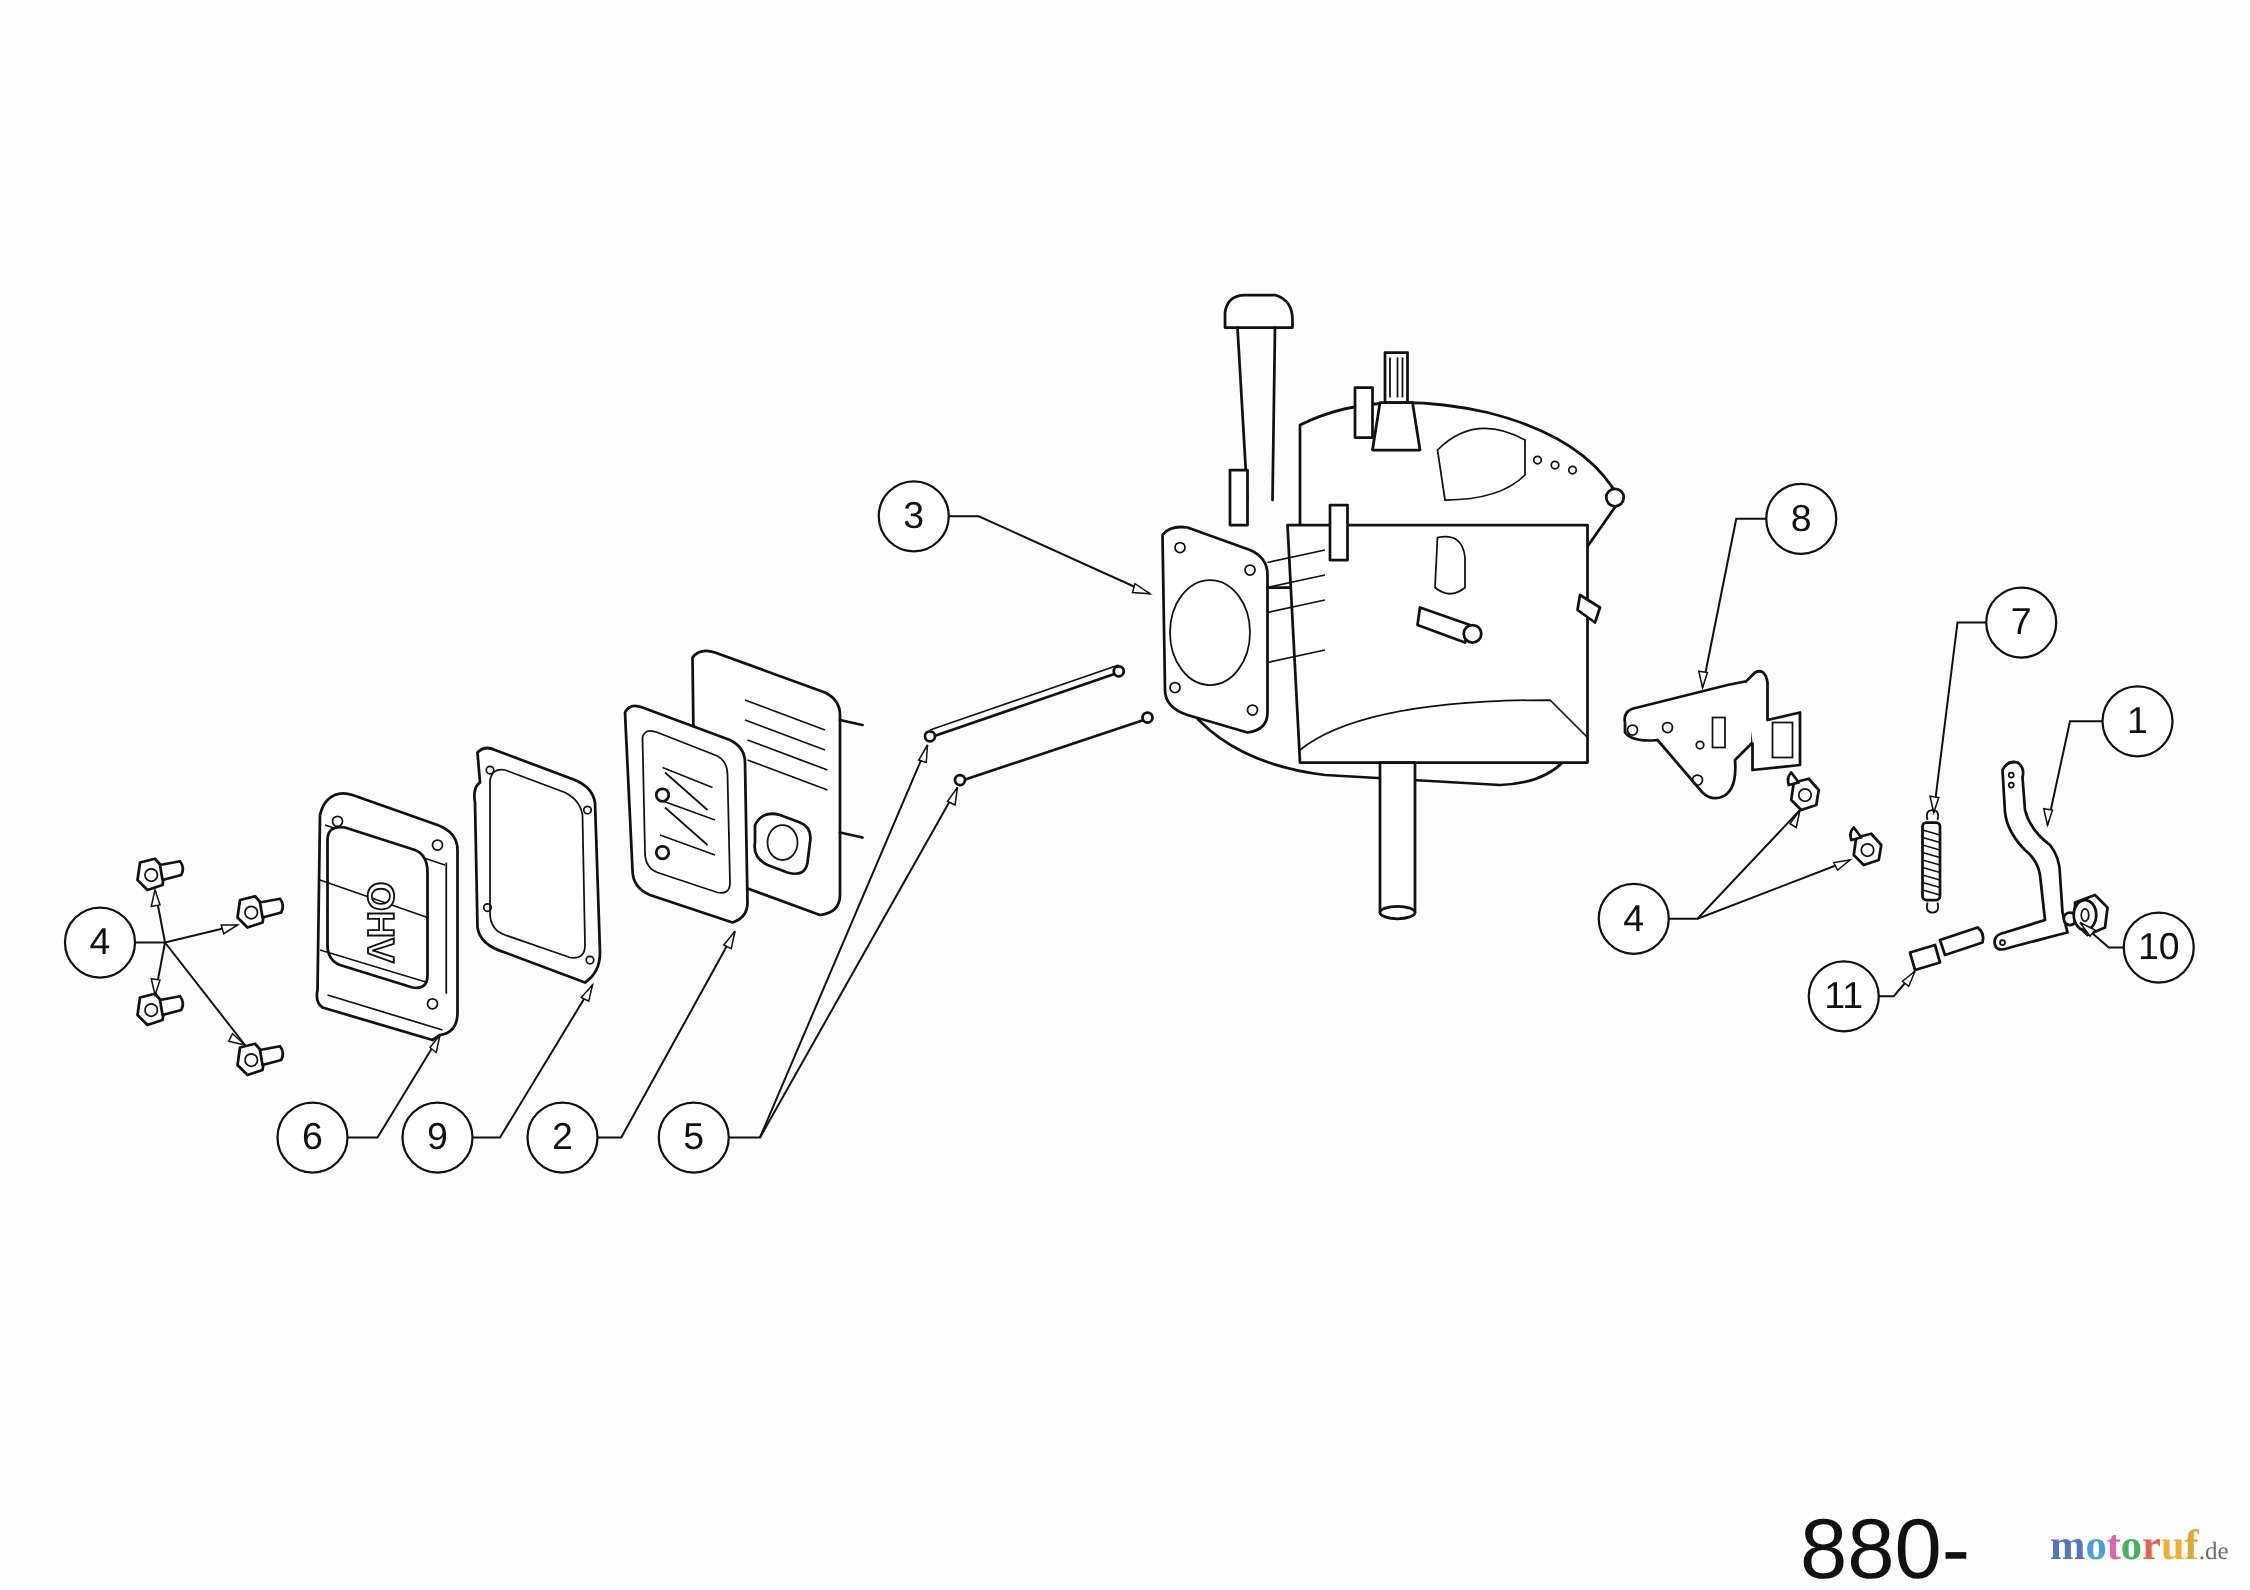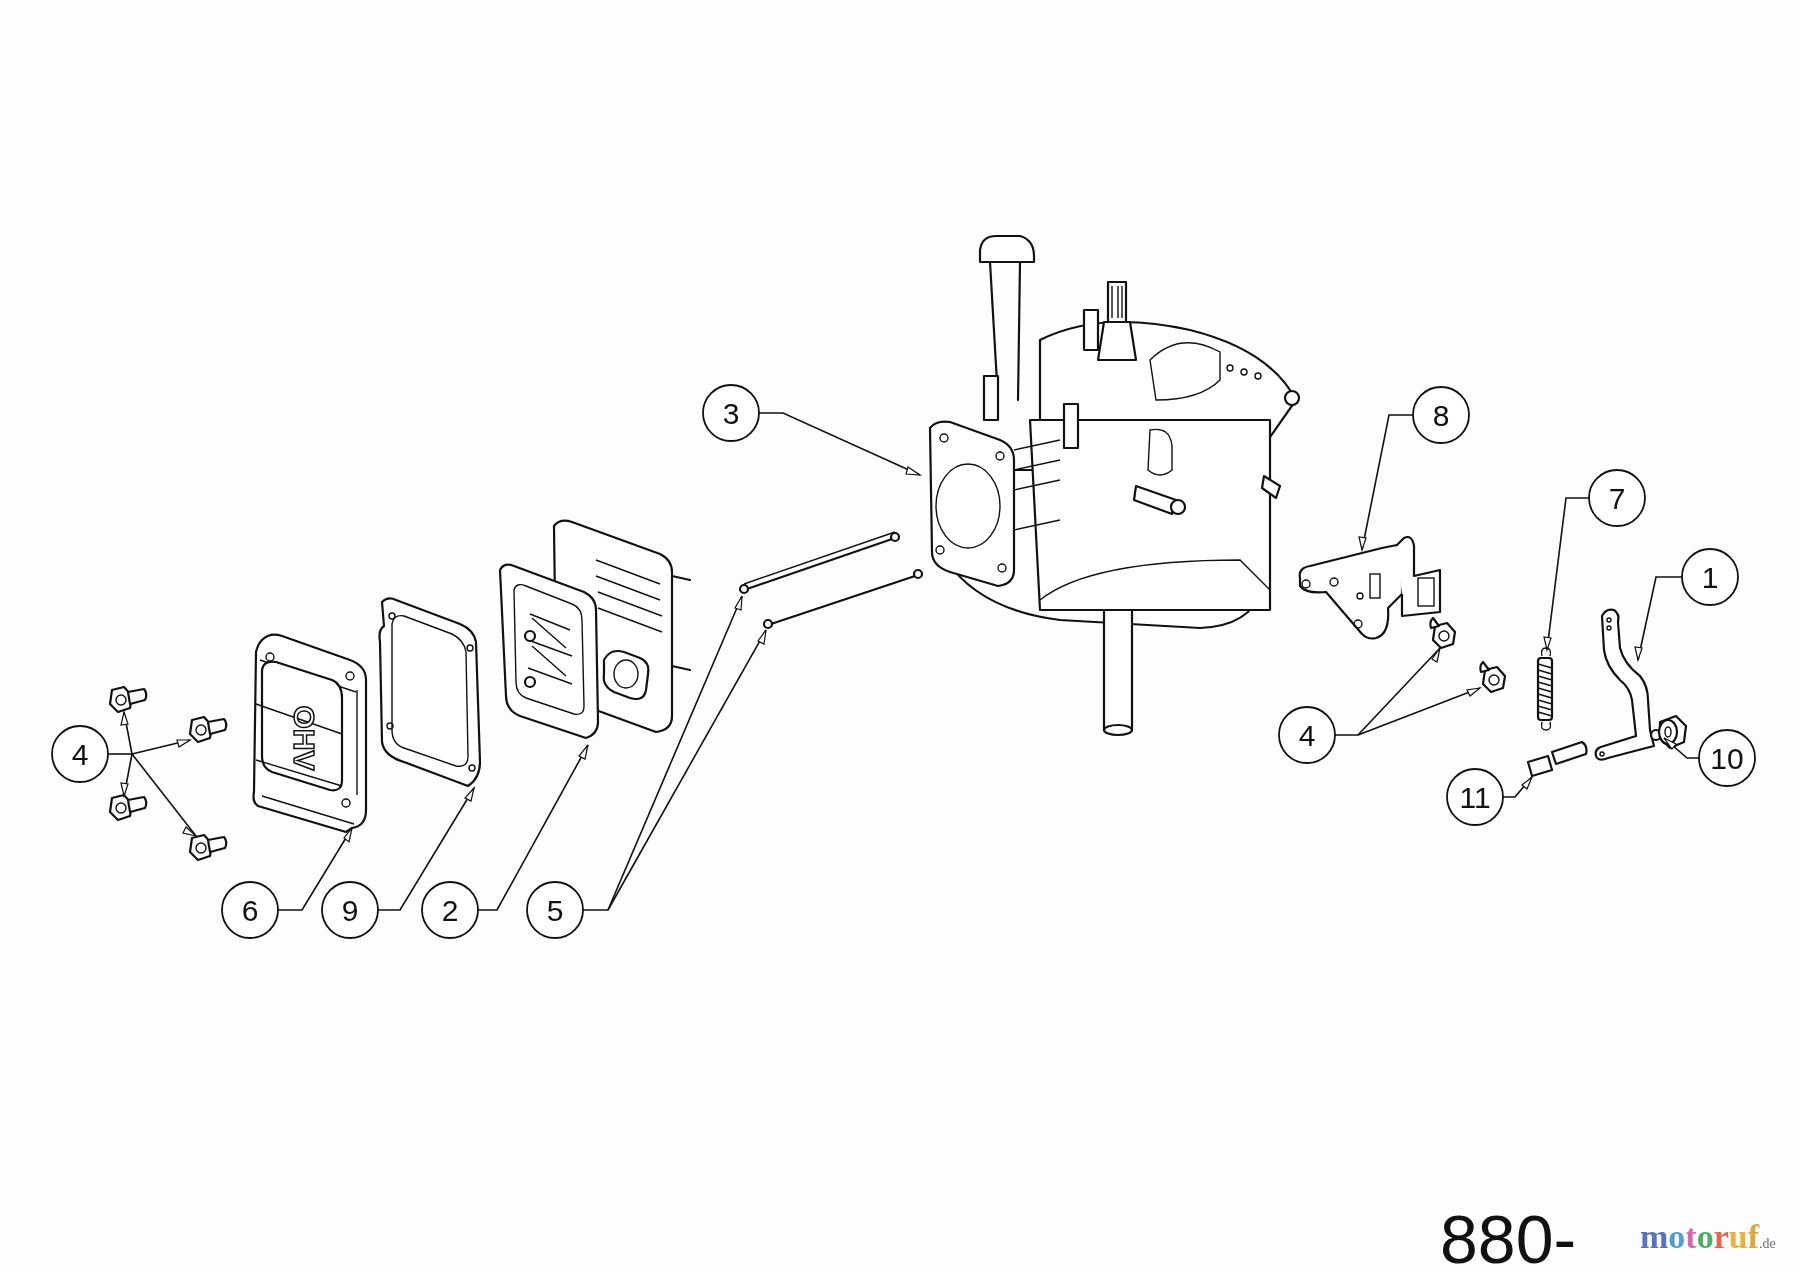--- a/index.html
+++ b/index.html
@@ -8,21 +8,21 @@
   .part-line{fill:none;stroke:#111;stroke-width:2.2;stroke-linejoin:round;stroke-linecap:round;}
   .part-thin{fill:none;stroke:#111;stroke-width:1.4;}
   .part-fill{fill:#fff;stroke:#111;stroke-width:2.2;stroke-linejoin:round;}
   .leader{fill:none;stroke:#111;stroke-width:1.6;}
   .arrowhead{fill:#fff;stroke:#111;stroke-width:1.2;}
   .callout-circle{fill:#fff;stroke:#111;stroke-width:1.8;}
   .callout-text{font-family:"Liberation Sans",sans-serif;font-size:30px;fill:#111;text-anchor:middle;dominant-baseline:central;}
   #drawing-number{position:absolute;left:1440px;top:1200px;font-size:68px;color:#111;letter-spacing:0px;font-family:"Liberation Sans",sans-serif;}
   #watermark{position:absolute;left:1640px;top:1218px;font-family:"Liberation Serif",serif;font-size:34px;font-weight:bold;opacity:0.85;}
   #watermark span{display:inline-block;}
-  #watermark .tld{font-size:14px;font-weight:normal;color:#555;}
+  #watermark .tld{font-size:20px;font-weight:normal;color:#555;}
 </style>
 </head>
 <body>
 
 <svg id="canvas" viewBox="0 0 1800 1272">
 
   <g>
     <g transform="translate(122,700)">
       <polygon class="part-fill" points="-10,-10 2,-13 10,-4 8,8 -4,12 -12,4"></polygon>
       <circle class="part-thin" cx="-1" cy="0" r="5"></circle>

